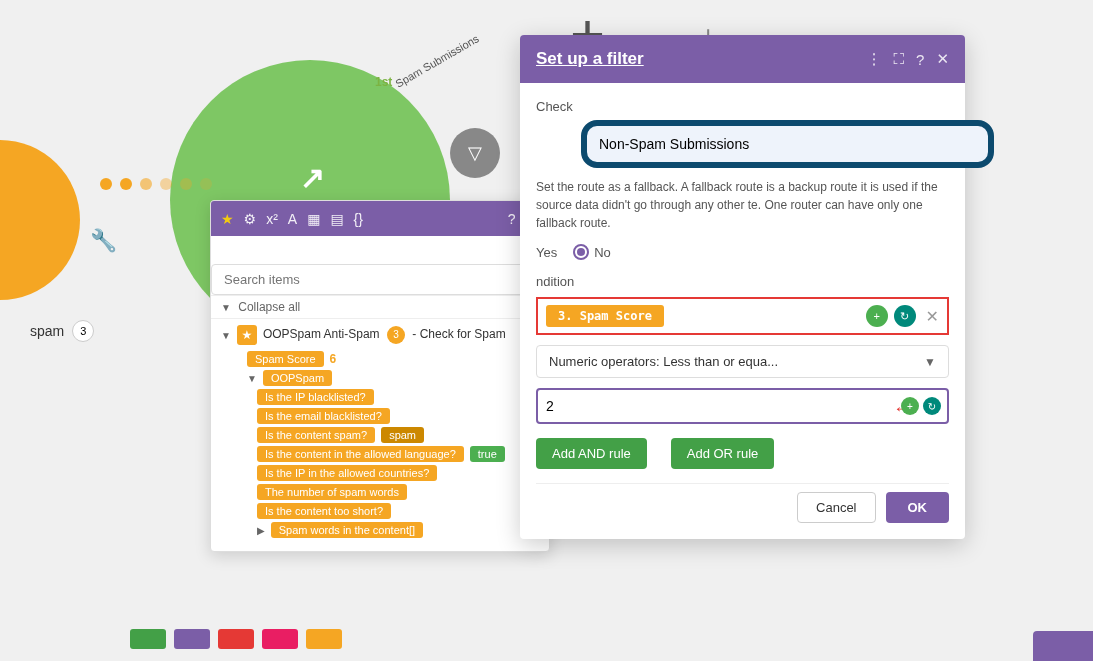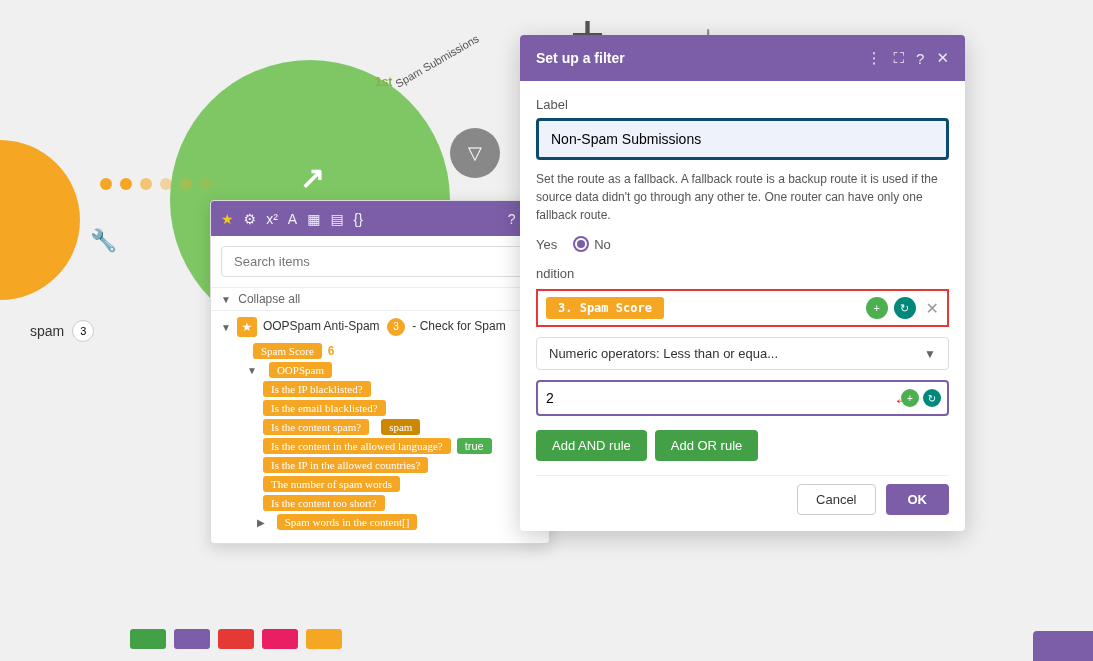--- a/index.html
+++ b/index.html
@@ -146,22 +146,22 @@
     }
     .toolbar-sep { flex:1; }
     .toolbar-close {
       color: white;
       font-size: 16px;
       cursor: pointer;
     }
 
     
     .panel-search {
-      padding: 10px;
       border-bottom: 1px solid #eee;
+      margin-top: 28px;
     }
     .panel-search input {
       width: 100%;
       padding: 7px 12px;
       border: 1px solid #ddd;
       border-radius: 4px;
       font-size: 13px;
       color: #999;
       outline: none;
     }
@@ -202,23 +202,22 @@
       display: flex; align-items: center; gap: 6px;
       margin: 3px 0 3px 26px;
       flex-wrap: wrap;
     }
     .chip {
       background: #f5a623;
       color: white;
       padding: 2px 8px;
       border-radius: 3px;
       font-size: 11px;
-      font-family: Liberation Serif, serif;
+      font-family: Liberation Sans, sans-serif;
       white-space: nowrap;
-      margin-left: 6px;
     }
     .chip.details {
       background: #f5a623;
     }
     .chip-number {
       font-size: 12px;
       color: #f5a623;
       font-weight: bold;
     }
     .chip-true {
@@ -251,23 +250,24 @@
 
     
     .rp-header {
       background: #7b5ea7;
       padding: 14px 16px;
       display: flex; align-items: center;
       border-radius: 4px 4px 0 0;
     }
     .rp-title {
       color: white;
-      font-size: 14px;
+      font-size: 17px;
       font-weight: 600;
       flex: 1;
+      text-decoration: underline;
     }
     .rp-header-icons {
       display: flex; gap: 12px; align-items: center;
     }
     .rp-header-icon {
       color: white;
       font-size: 15px;
       cursor: pointer;
       opacity: 0.85;
     }
@@ -278,26 +278,27 @@
     }
 
     .rp-label-text {
       font-size: 13px;
       color: #555;
       margin-bottom: 6px;
     }
     .rp-input {
       width: 100%;
       padding: 10px 12px;
-      border: 3px solid #0c4a6e;
-      border-radius: 4px;
+      border: 6px solid #0c4a6e;
+      border-radius: 16px;
       font-size: 14px;
       background: #eef3fb;
       outline: none;
       margin-bottom: 10px;
+      margin-left: 45px;
     }
 
     .rp-description {
       font-size: 12px;
       color: #555;
       line-height: 1.5;
       margin-bottom: 12px;
     }
 
     
@@ -417,21 +418,21 @@
     .value-icons {
       position: absolute;
       right: 6px;
       top: 50%;
       transform: translateY(-50%);
       display: flex; gap: 4px;
     }
 
     
     .rp-buttons-row {
-      display: flex; gap: 8px; margin-bottom: 14px;
+      display: flex; gap: 24px; margin-bottom: 14px;
     }
     .btn-add {
       background: #43a047;
       color: white;
       border: none;
       padding: 8px 16px;
       border-radius: 4px;
       font-size: 13px;
       cursor: pointer;
       font-weight: 500;
@@ -602,21 +603,21 @@
     <span class="rp-title">Set up a filter</span>
     <div class="rp-header-icons">
       <span class="rp-header-icon">⋮</span>
       <span class="rp-header-icon">⛶</span>
       <span class="rp-header-icon">?</span>
       <span class="rp-header-icon">✕</span>
     </div>
   </div>
 
   <div class="rp-body">
-    <div class="rp-label-text">Label</div>
+    <div class="rp-label-text">Check</div>
     <input class="rp-input" type="text" value="Non-Spam Submissions" style="">
 
     <p class="rp-description">Set the route as a fallback. A fallback route is a backup route it is used if the source data didn't go through any other te. One router can have only one fallback route.</p>
 
     
     <div class="radio-row">
       <span class="radio-label">Yes</span>
       <div class="radio-option">
         <div class="radio-dot filled"></div>
         <span>No</span>

